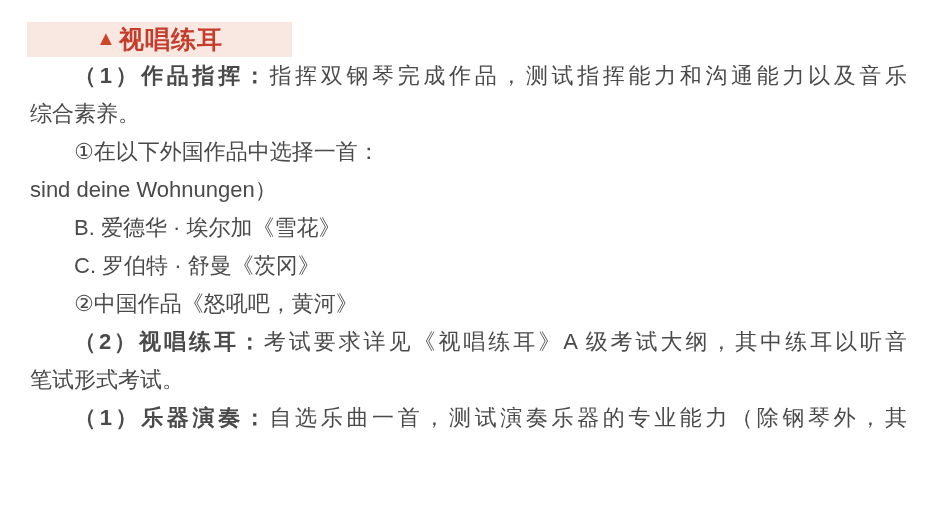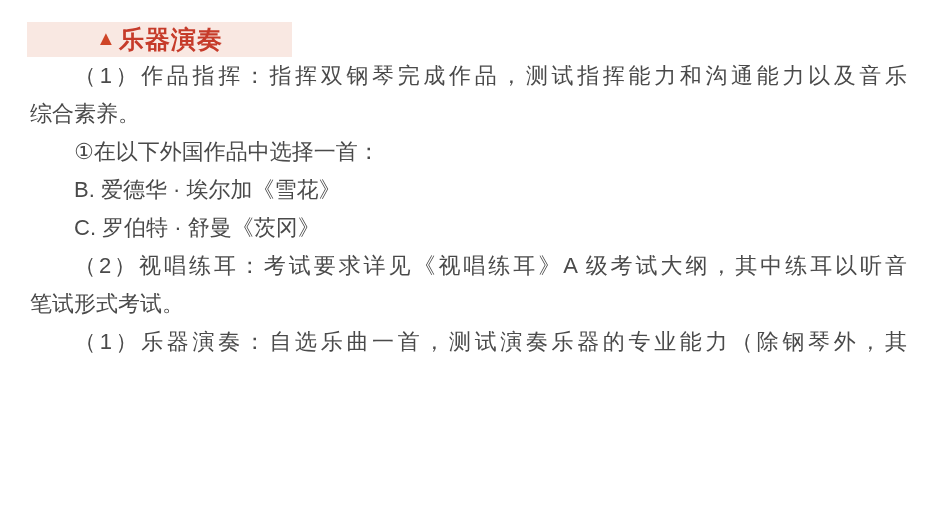--- a/index.html
+++ b/index.html
@@ -45,46 +45,48 @@
     font-size: 22px;
     line-height: 38px;
     color: #4a4a4a;
   }
   .line { text-align: left; }
   .indent { text-indent: 2em; }
   .justify {
     text-align: justify;
     text-align-last: justify;
   }
-  .lbl { font-weight: normal; }
+  .lbl { font-weight: bold; }
 </style>
 </head>
 <body>
 
 <div class="page">
 
   <div class="header-bar">
     <span class="tri">▲</span>
-    <span>乐器演奏</span>
+    <span>视唱练耳</span>
   </div>
 
   <div class="content">
 
     <div class="line indent justify"><span class="lbl">（1）作品指挥：</span><span>指挥双钢琴完成作品，测试指挥能力和沟通能力以及音乐</span></div>
 
     <div class="line"><span>综合素养。</span></div>
 
     <div class="line indent"><span>①在以下外国作品中选择一首：</span></div>
 
 
+    <div class="line"><span>sind deine Wohnungen）</span></div>
 
     <div class="line indent"><span>B. 爱德华 · 埃尔加《雪花》</span></div>
 
     <div class="line indent"><span>C. 罗伯特 · 舒曼《茨冈》</span></div>
 
+    <div class="line indent"><span>②中国作品《怒吼吧，黄河》</span></div>
 
     <div class="line indent justify"><span class="lbl">（2）视唱练耳：</span><span>考试要求详见《视唱练耳》A 级考试大纲，其中练耳以听音</span></div>
 
     <div class="line"><span>笔试形式考试。</span></div>
 
     <div class="line indent justify"><span class="lbl">（1）乐器演奏：</span><span>自选乐曲一首，测试演奏乐器的专业能力（除钢琴外，其</span></div>
 
   </div>
 </div>
 

